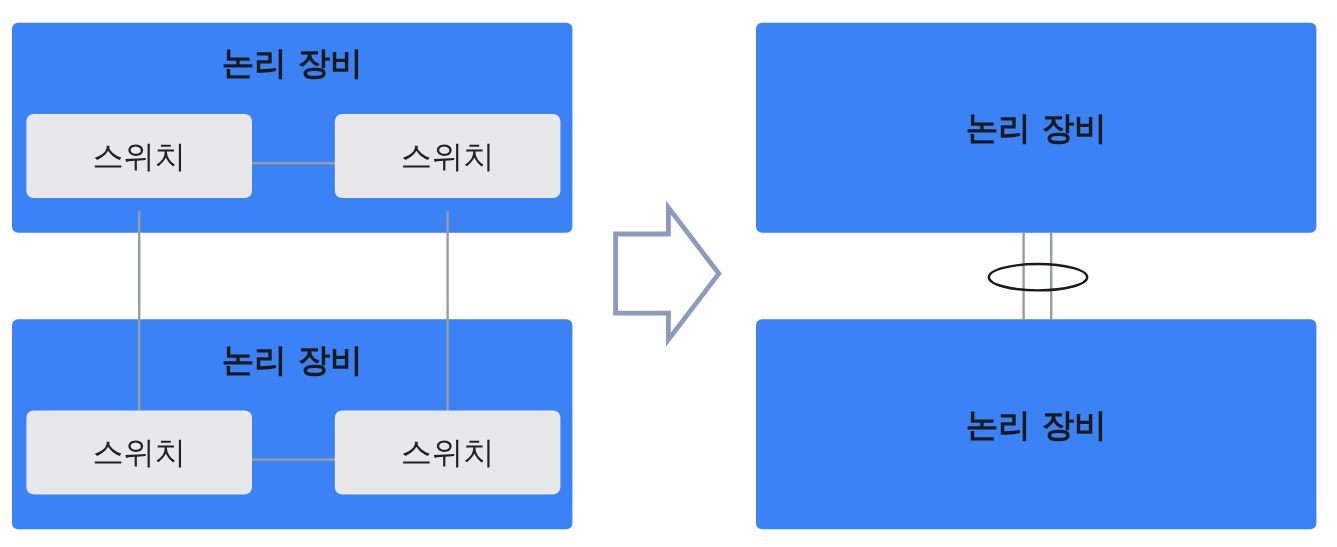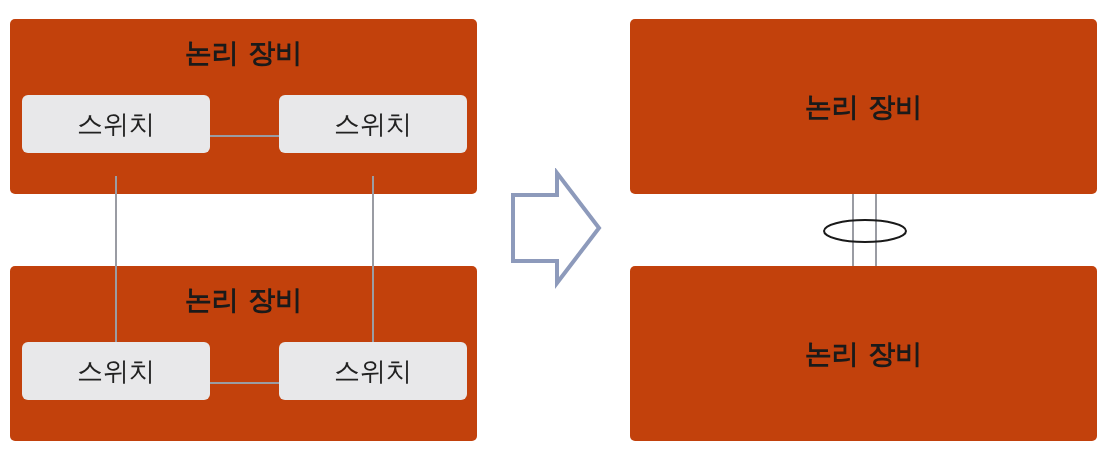--- a/index.html
+++ b/index.html
@@ -1,23 +1,23 @@
 <!DOCTYPE html>
 <html><head>
   <meta charset="utf-8">
   <style>
     html, body { margin: 0; padding: 0; background: #ffffff; }
     body { width: 1114px; height: 456px; position: relative; overflow: hidden;
       font-family: "DejaVu Sans", "Liberation Sans", sans-serif; }
-    .panel { position: absolute; background: #c2410c; border-radius: 5px; }
+    .panel { position: absolute; background: #3b82f6; border-radius: 5px; }
     .panel-title { position: absolute; left: 0; right: 0; text-align: center;
       font-weight: bold; font-size: 27px; color: #1a1a1a; }
     .switch { position: absolute; background: #e8e8ea; border-radius: 6px;
       display: flex; align-items: center; justify-content: center;
-      font-size: 26px; color: #222; width: 188px; height: 58px; }
+      font-size: 26px; color: #222; width: 188px; height: 70px; }
     .line-h { position: absolute; height: 2px; background: #9a9ca3; }
     .line-v { position: absolute; width: 2px; background: #9a9ca3; }
     .big-title { position: absolute; left: 0; right: 0; top: 50%; transform: translateY(-50%);
       text-align: center; font-weight: bold; font-size: 27px; color: #1a1a1a; }
     svg { position: absolute; }
   </style>
 </head>
 <body>
 
 <div class="line-v" style="left:115px; top:176px; height:168px;"></div>

